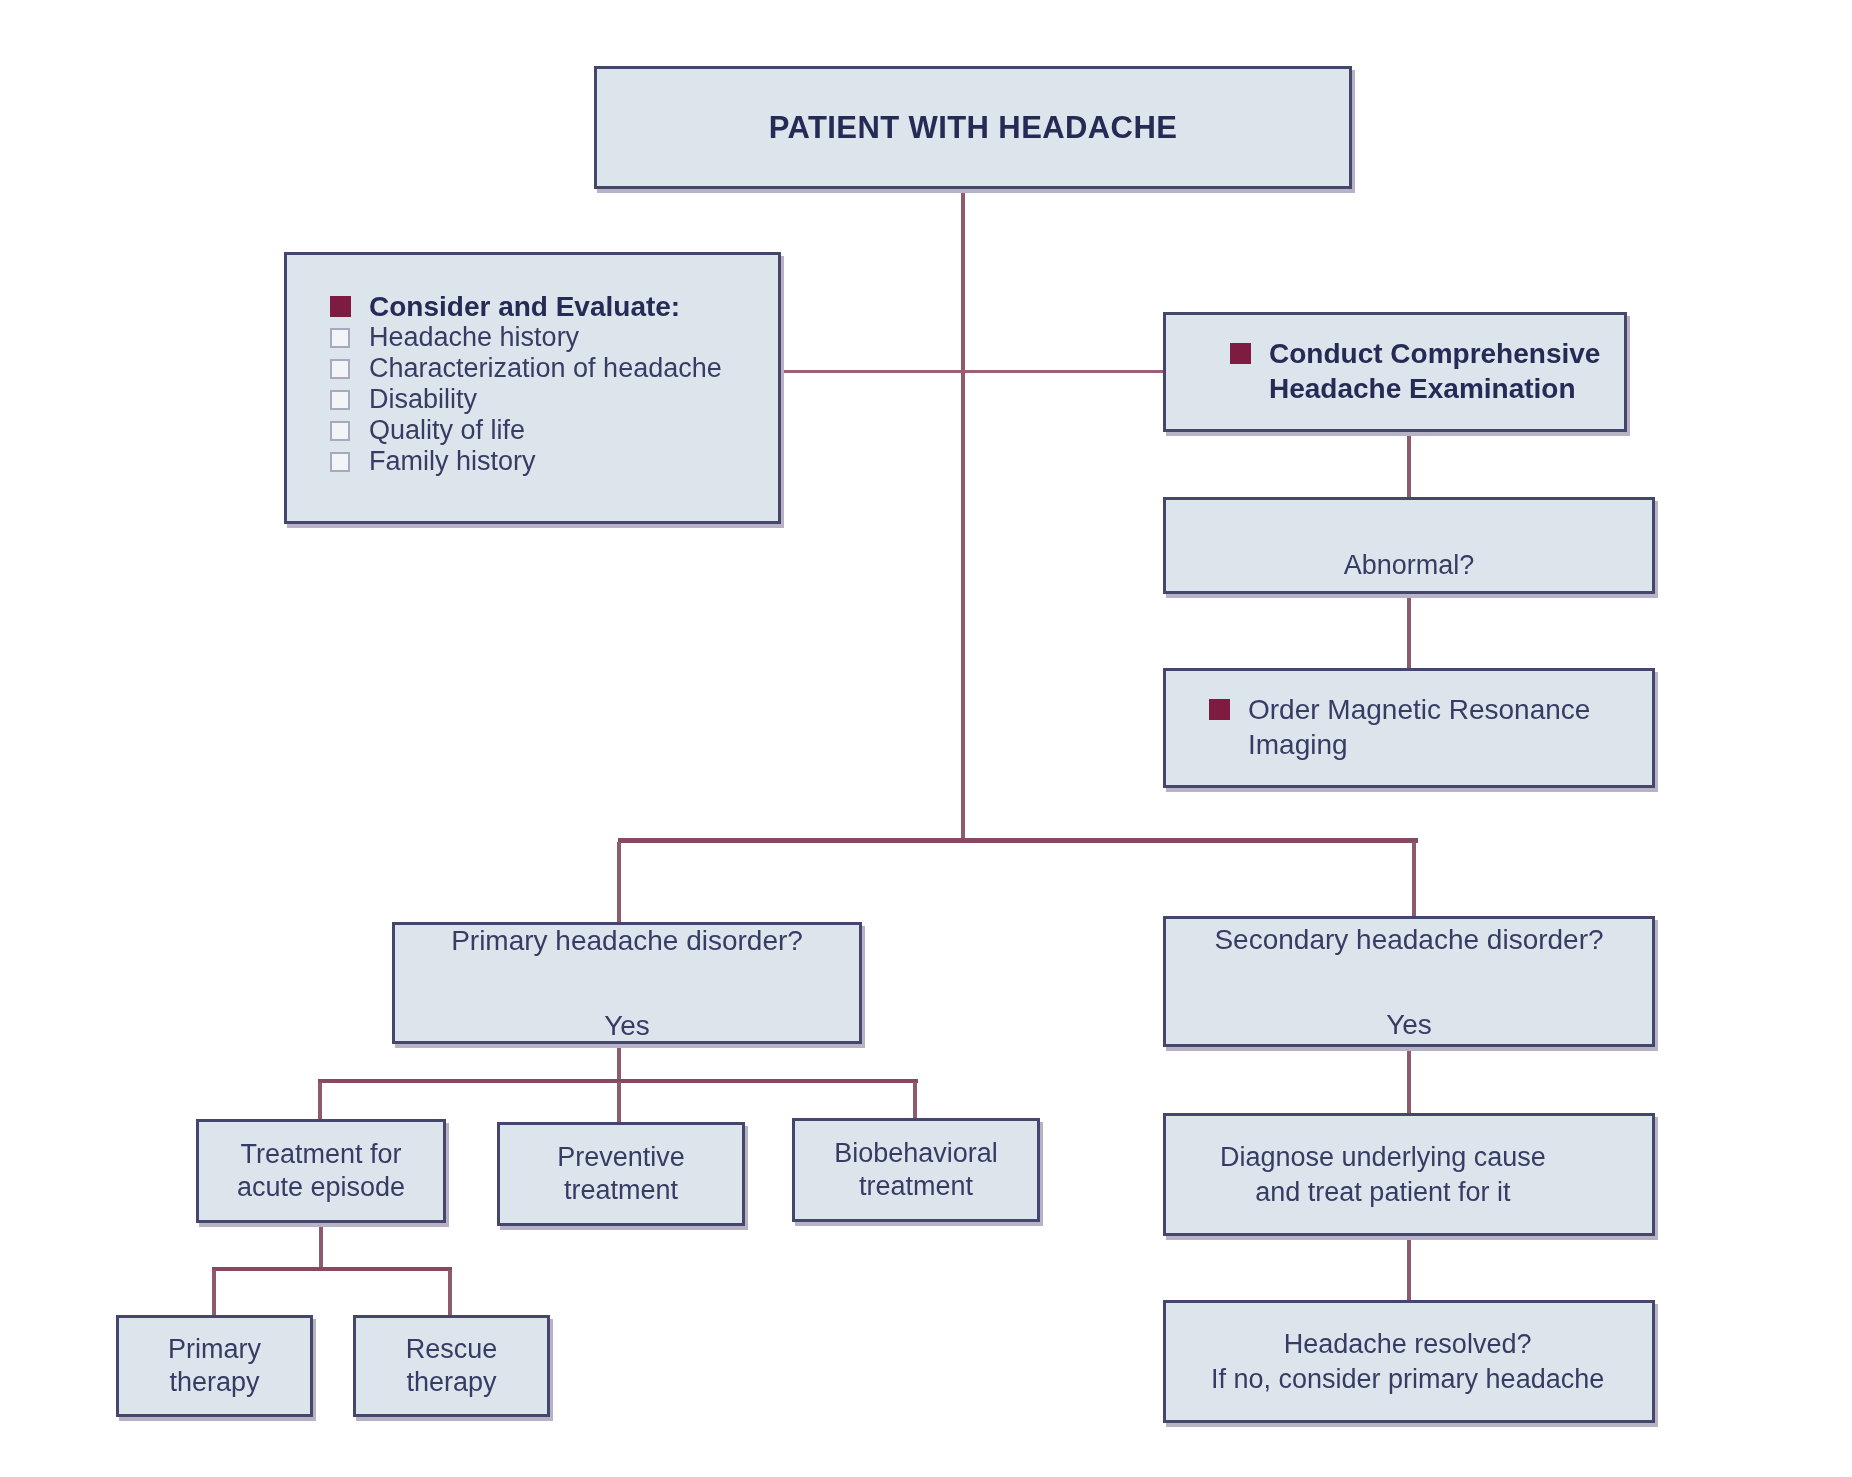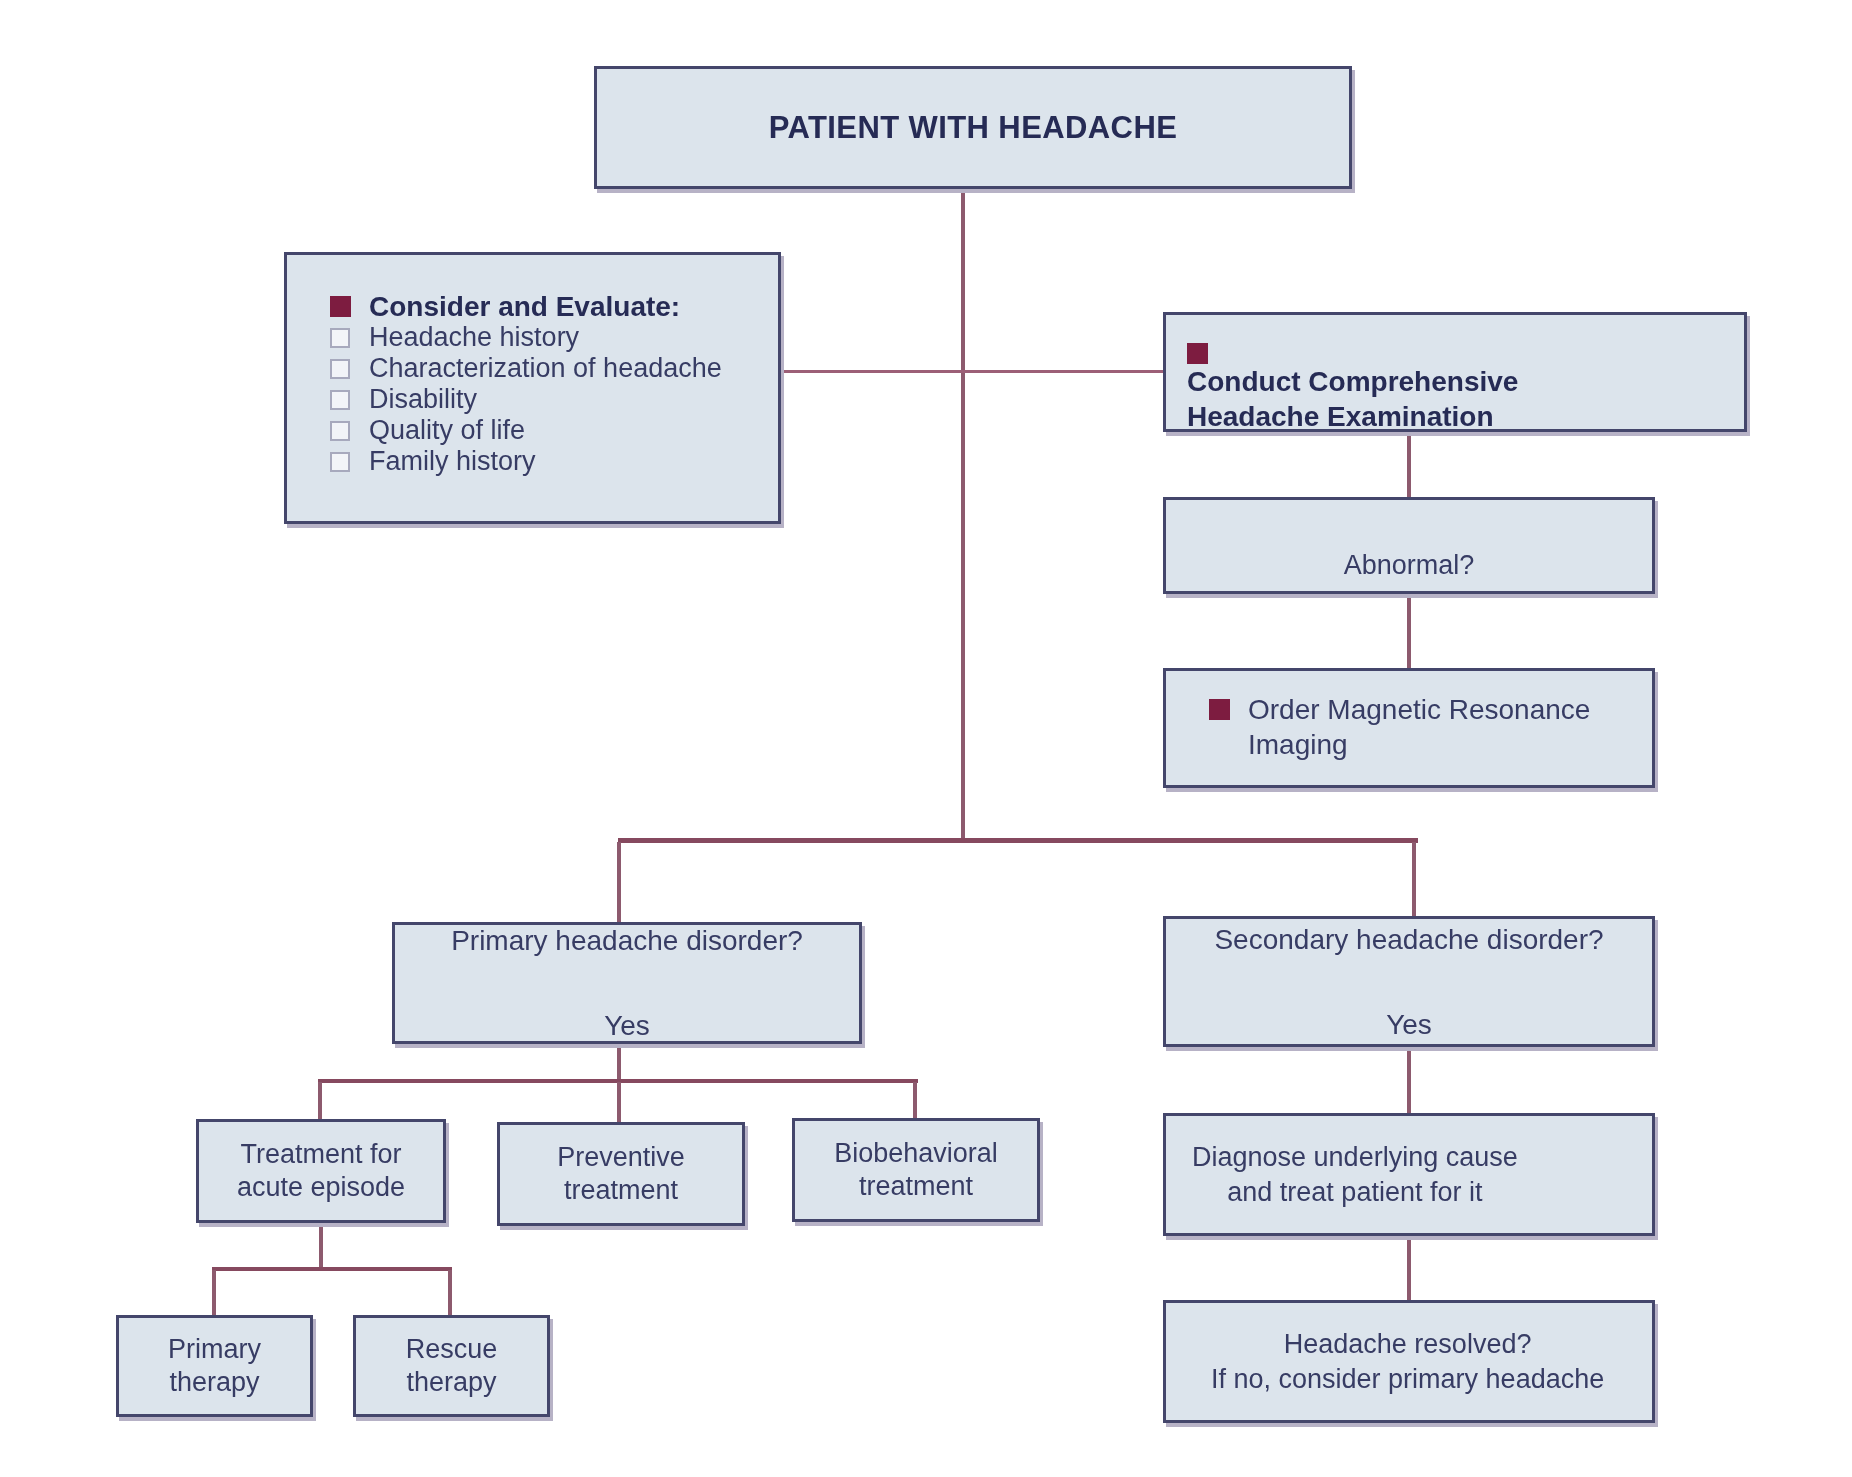--- a/index.html
+++ b/index.html
@@ -97,21 +97,21 @@
     <div class="row">
       <span class="cbx"></span>
       <span>Quality of life</span>
     </div>
     <div class="row">
       <span class="cbx"></span>
       <span>Family history</span>
     </div>
   </div>
 
-  <div class="box bulletbox" style="left:1163px;top:312px;width:584px;height:120px;padding:21px 10px 0 21px;flex-direction:column;">
+  <div class="box bulletbox" style="left:1163px;top:312px;width:464px;height:120px;padding:21px 10px 0 64px;">
     <span class="bullet"></span>
     <div class="twolines bold">
       <div>Conduct Comprehensive</div>
       <div>Headache Examination</div>
     </div>
   </div>
 
   <div class="box center" style="left:1163px;top:497px;width:492px;height:97px;">
     <div style="font-size:27px;margin-top:40px;">Abnormal?</div>
   </div>
@@ -162,21 +162,21 @@
     </div>
   </div>
 
   <div class="box midflex" style="left:353px;top:1315px;width:197px;height:102px;">
     <div class="tl">
       <div>Rescue</div>
       <div>therapy</div>
     </div>
   </div>
 
-  <div class="box" style="left:1163px;top:1113px;width:492px;height:123px;display:flex;align-items:center;padding-left:26px;box-sizing:border-box;">
+  <div class="box" style="left:1163px;top:1113px;width:492px;height:123px;display:flex;align-items:center;padding-left:54px;box-sizing:border-box;">
     <div class="tl" style="line-height:35px;">
       <div>Diagnose underlying cause</div>
       <div>and treat patient for it</div>
     </div>
   </div>
 
   <div class="box" style="left:1163px;top:1300px;width:492px;height:123px;display:flex;align-items:center;padding-left:45px;box-sizing:border-box;">
     <div class="tl" style="line-height:35px;">
       <div>Headache resolved?</div>
       <div>If no, consider primary headache</div>

